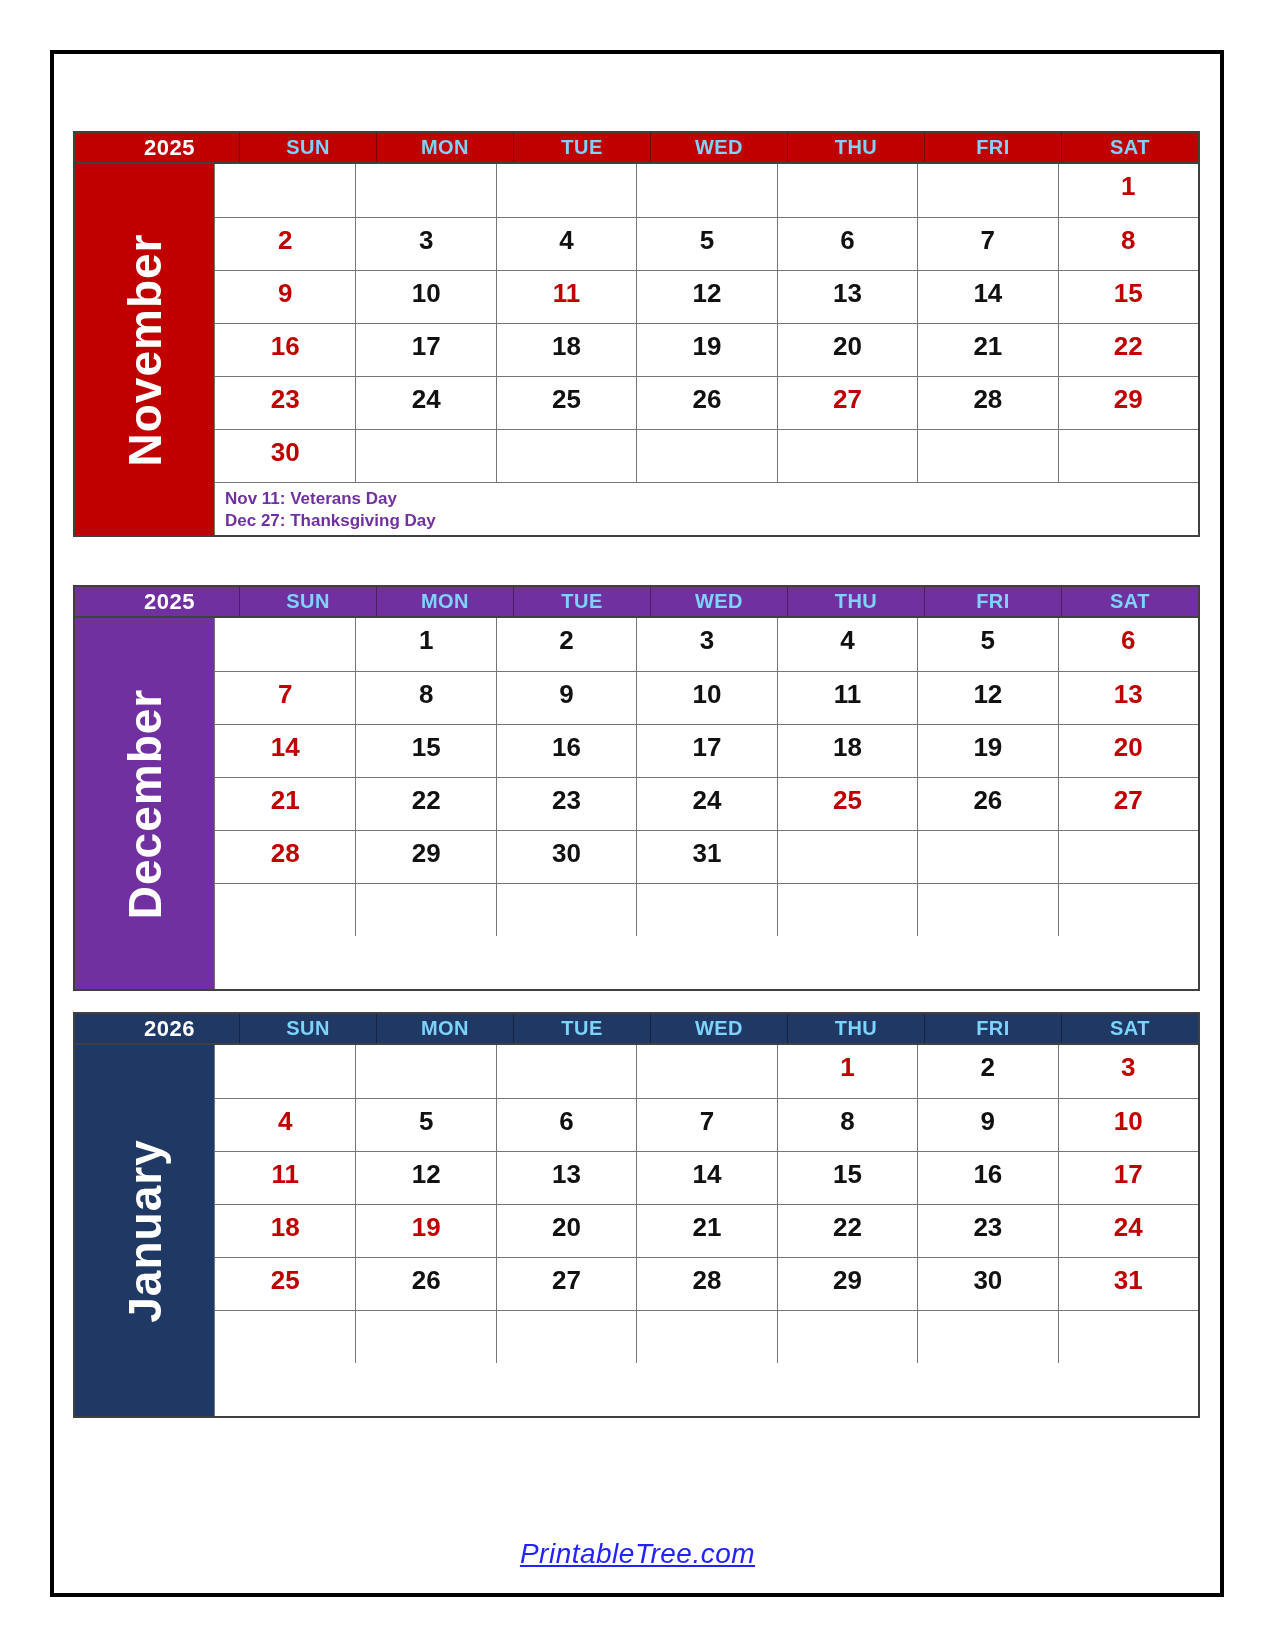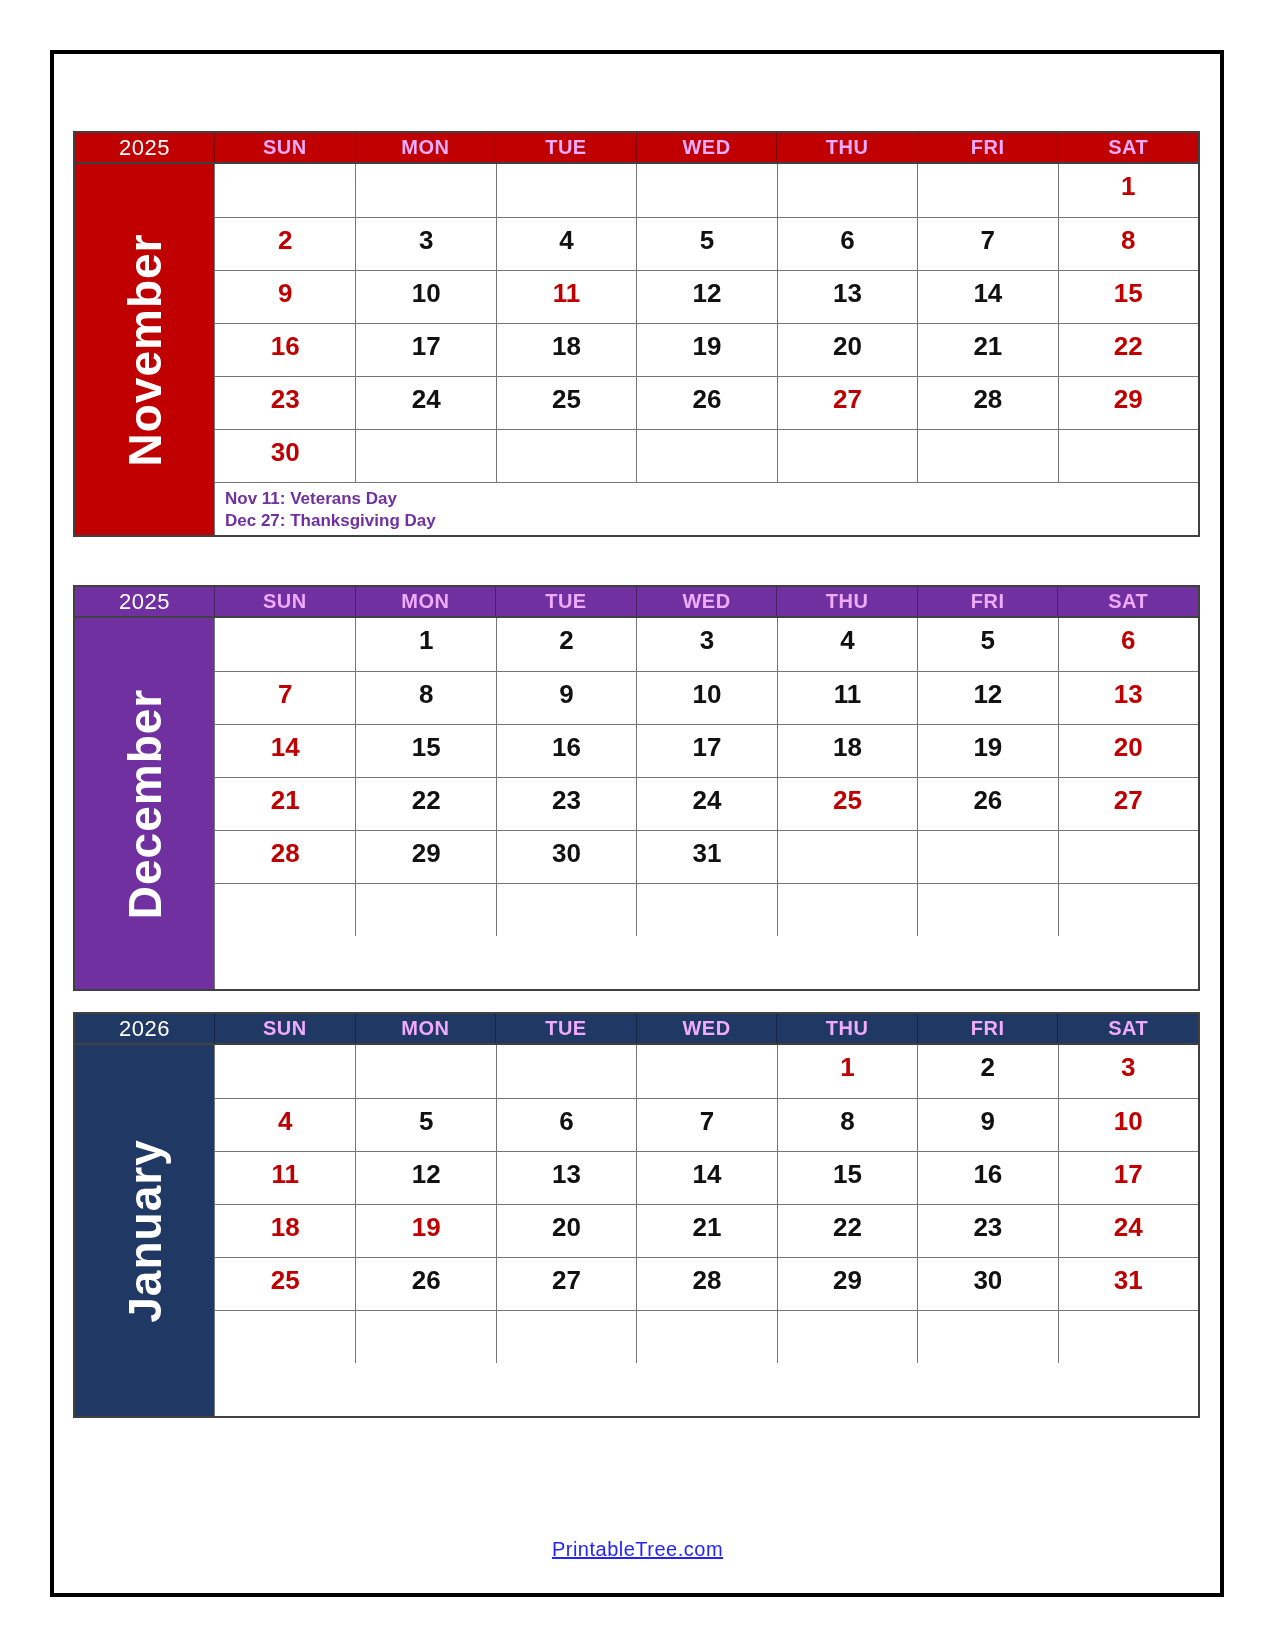--- a/index.html
+++ b/index.html
@@ -20,24 +20,24 @@
     position:absolute;left:73px;width:1127px;
     box-sizing:border-box;border:2px solid #404040;
     background:#ffffff;
   }
   .hrow{
     display:flex;height:29px;line-height:29px;
     border-bottom:2px solid #404040;background:var(--accent);
   }
   .ycell{
     width:139px;flex:none;color:#ffffff;text-align:center;
-    font-size:22px;font-weight:normal;letter-spacing:.5px;
+    font-size:22px;font-weight:bold;letter-spacing:.5px;margin-left:25px;
   }
   .dow{
-    flex:1;color:#f0abfc;text-align:center;
+    flex:1;color:#7dd3fc;text-align:center;
     font-size:20px;font-weight:bold;letter-spacing:.5px;
     border-left:1px solid rgba(0,0,0,.35);
   }
   .mbody{display:flex;height:371px;}
   .side{
     width:139px;flex:none;background:var(--accent);
     border-right:1px solid #767676;position:relative;
   }
   .mname{
     position:absolute;left:50%;top:50%;
@@ -56,22 +56,22 @@
   .cell.r0{border-top:none;}
   .cell .red{color:#C00000;}
   .notes{
     flex:1;border-top:1px solid #767676;
     padding:5px 0 16px 10px;color:var(--note);
     font-size:17px;font-weight:bold;line-height:22px;
   }
   
   .footer{position:absolute;top:1538px;left:0;width:100%;text-align:center;}
   .footer a{
-    color:#2323FF;font-size:20px;font-weight:normal;
-    text-decoration:underline;letter-spacing:.5px;
+    color:#2323FF;font-size:28px;font-weight:normal;
+    text-decoration:underline;letter-spacing:.5px;font-style:italic;
   }
 </style>
 </head>
 <body>
 
 <div class="page">
   <div class="frame"></div>
   <div id="months">
       <div class="month" style="top: 131px; --accent: #C00000; --note: #7030A0;">
         <div class="hrow">

